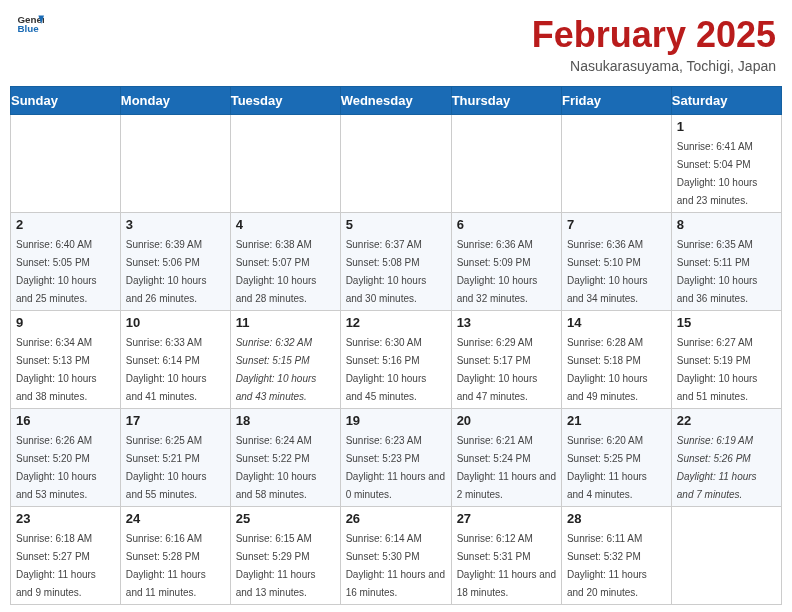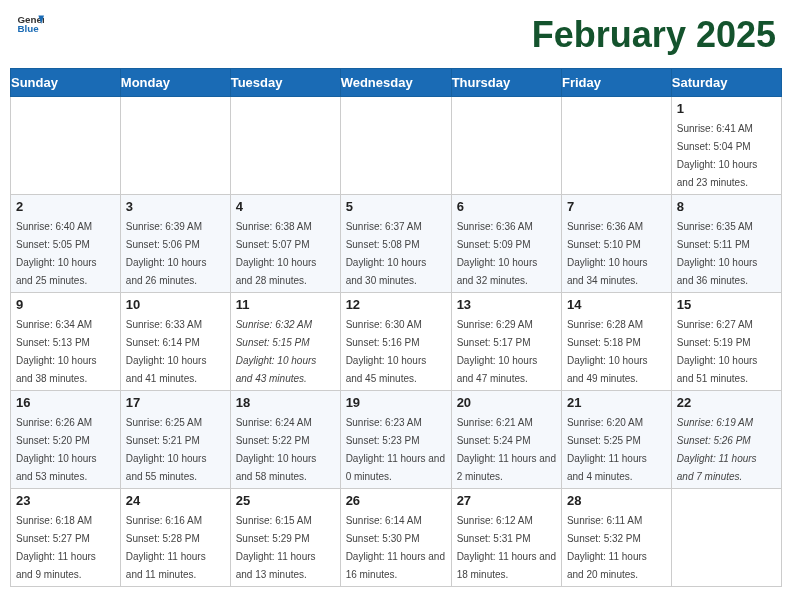--- a/index.html
+++ b/index.html
@@ -26,21 +26,21 @@
       width: 28px;
       height: 28px;
       margin-top: -4px;
     }
     .title-area {
       text-align: right;
     }
     .month-title {
       font-size: 36px;
       font-weight: bold;
-      color: #14532d;
+      color: #b91c1c;
     }
     .location-title {
       font-size: 14px;
       color: #555;
       margin-top: 2px;
     }
     .calendar {
       width: 100%;
       border-collapse: collapse;
       border: 1px solid #ccc;
@@ -87,20 +87,21 @@
 <div class="header-area">
   <div class="logo">
     <svg class="logo-icon" viewBox="0 0 40 40">
       <text x="2" y="18" font-size="14" font-weight="bold" fill="#333">General</text>
       <text x="2" y="32" font-size="14" font-weight="bold" fill="#1a6bb5">Blue</text>
       <polygon points="32,8 40,8 36,20" fill="#1a6bb5"></polygon>
     </svg>
   </div>
   <div class="title-area">
     <div class="month-title">February 2025</div>
+    <div class="location-title">Nasukarasuyama, Tochigi, Japan</div>
   </div>
 </div>
 
 <table class="calendar">
   <thead>
     <tr>
     <th>Sunday</th>
         <th>Monday</th>
         <th>Tuesday</th>
         <th>Wednesday</th>

